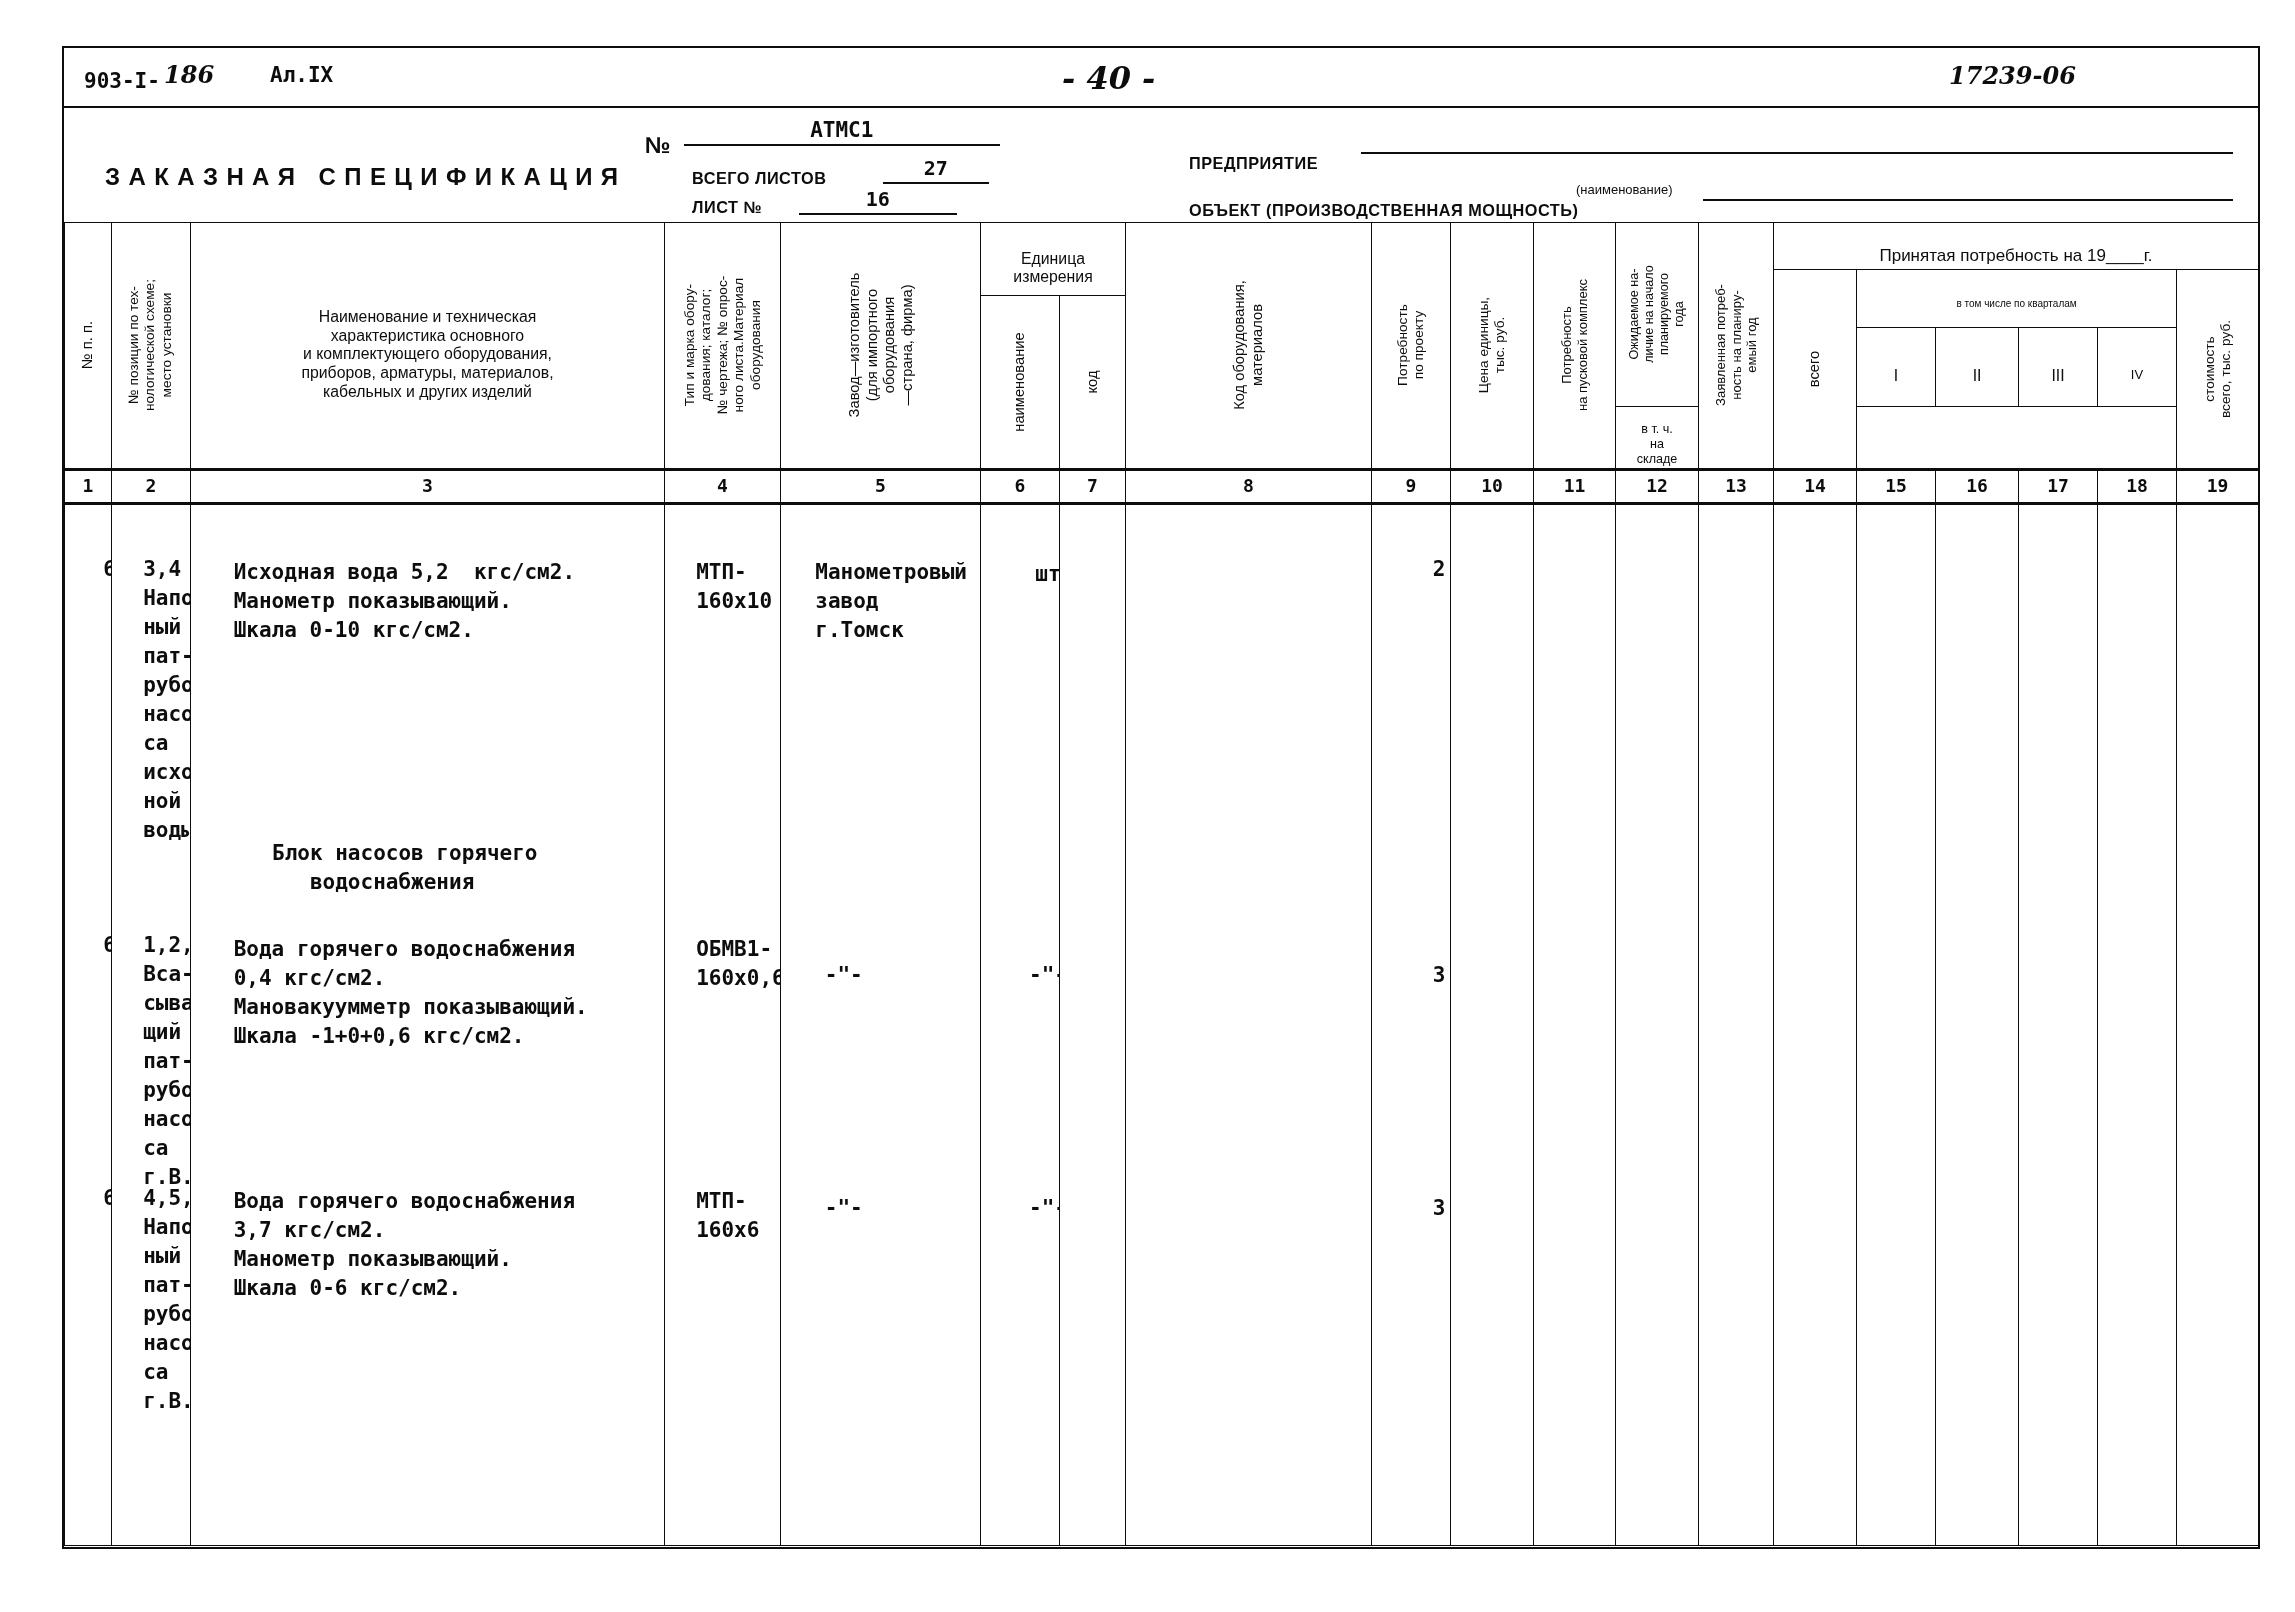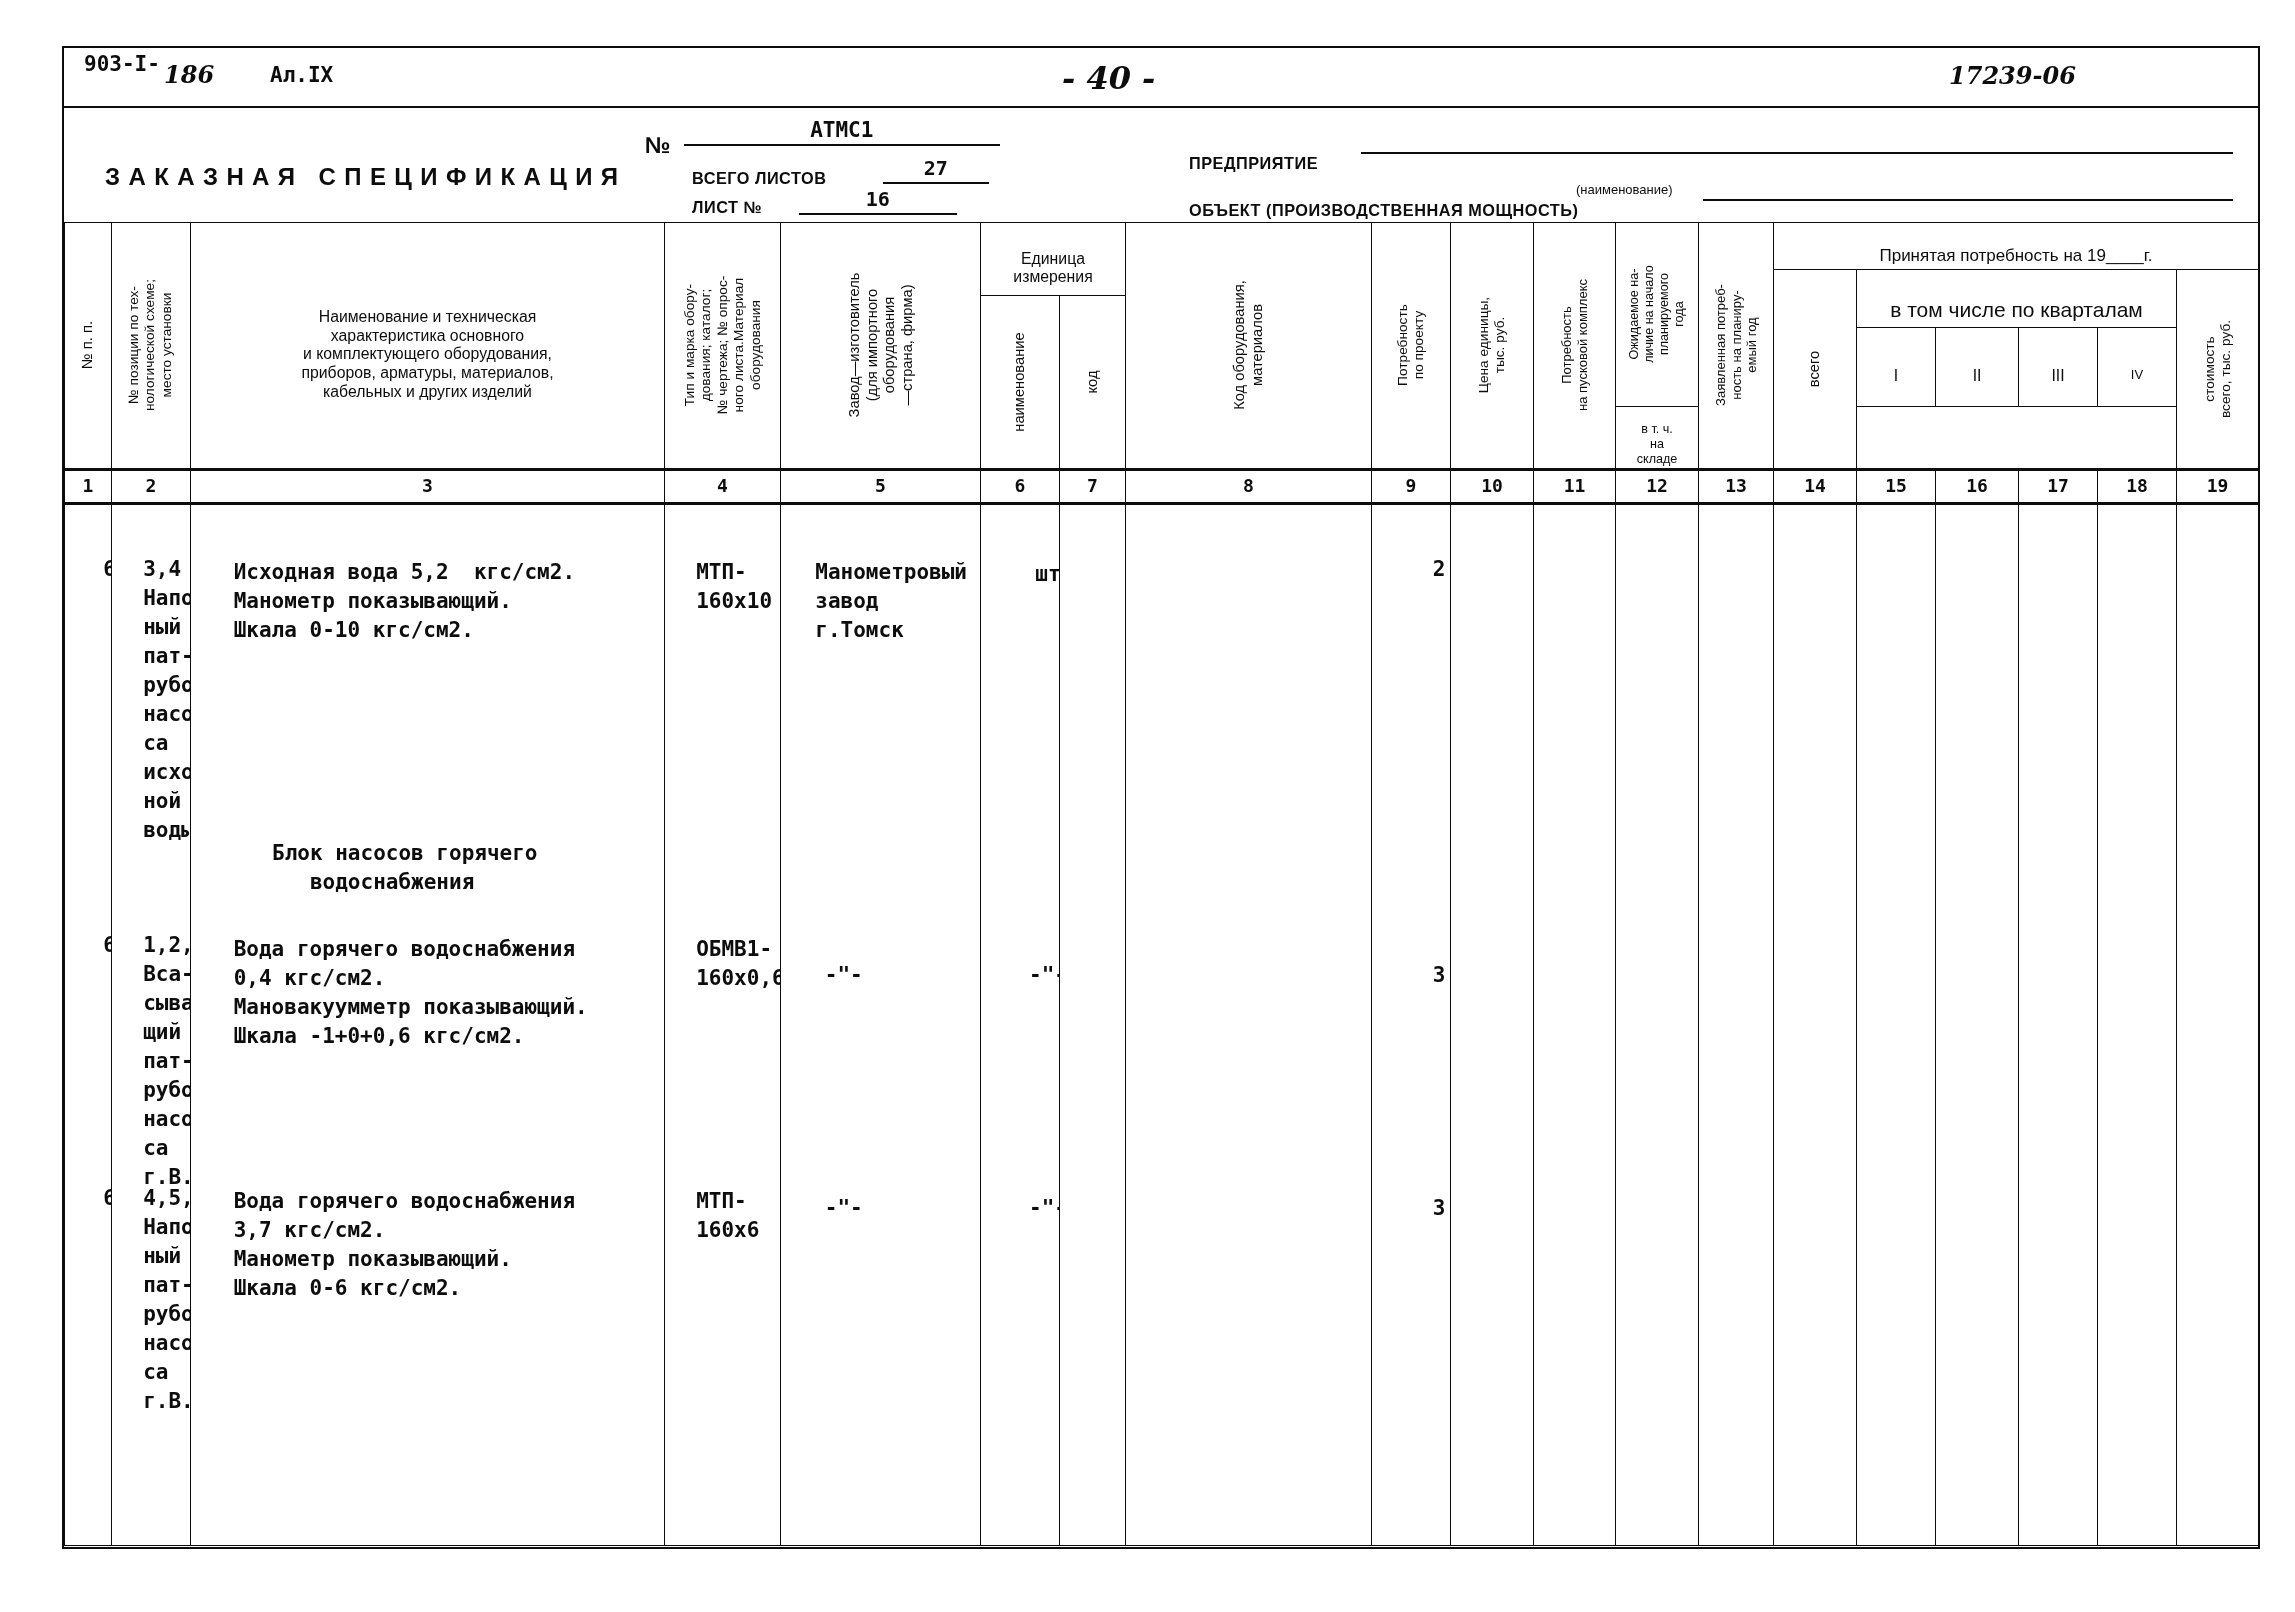--- a/index.html
+++ b/index.html
@@ -33,21 +33,21 @@
      font-weight:700;font-size:21px;line-height:29px;margin-left:28px;}
   .ctr{text-align:center;width:100%;}
 </style>
 </head>
 <body>
 
 <div class="page">
   <div class="frame">
 
     <div class="strip">
-      <span class="abs mono" style="left:20px;top:4px;font-size:21px;">903-I-</span>
+      <span class="abs mono" style="left:20px;top:21px;font-size:21px;">903-I-</span>
       <span class="abs hand" style="left:100px;top:11.6px;font-size:24px;">186</span>
       <span class="abs mono" style="left:206px;top:14.7px;font-size:21px;">Ал.IX</span>
       <span class="abs hand" style="left:998px;top:10.5px;font-size:32px;">- 40 -</span>
       <span class="abs hand" style="left:1885px;top:12.6px;font-size:24px;">17239-06</span>
     </div>
 
     <div class="titlearea">
       <span class="abs spec-title" style="left:41px;top:23px;margin-top:32px;">ЗАКАЗНАЯ СПЕЦИФИКАЦИЯ</span>
       <span class="abs" style="left:581px;top:24px;font-size:23px;font-weight:700;">№</span>
       <span class="abs uline mono" style="left:620px;top:9.5px;width:305px;font-size:21px;">АТМС1</span>
@@ -134,21 +134,21 @@
         <td rowspan="5">
           <div class="v" style="font-size:13px">Заявленная потреб-
 ность на планиру-
 емый год</div></td>
         <td colspan="6" style="font-size:17px">
           <span>Принятая потребность на 19____г.</span></td>
       </tr>
       <tr style="height:26px">
         <td rowspan="4">
           <div class="v">всего</div></td>
-        <td colspan="4" rowspan="2" style="font-size:21px">
+        <td colspan="4" rowspan="2" style="font-size:10px">
           <span>в том числе по кварталам</span></td>
         <td rowspan="4">
           <div class="v" style="font-size:13.7px">стоимость
 всего, тыс. руб.</div></td>
       </tr>
       <tr style="height:31.5px">
         <td rowspan="3">
           <div class="v">наименование</div></td>
         <td rowspan="3">
           <div class="v">код</div></td>

